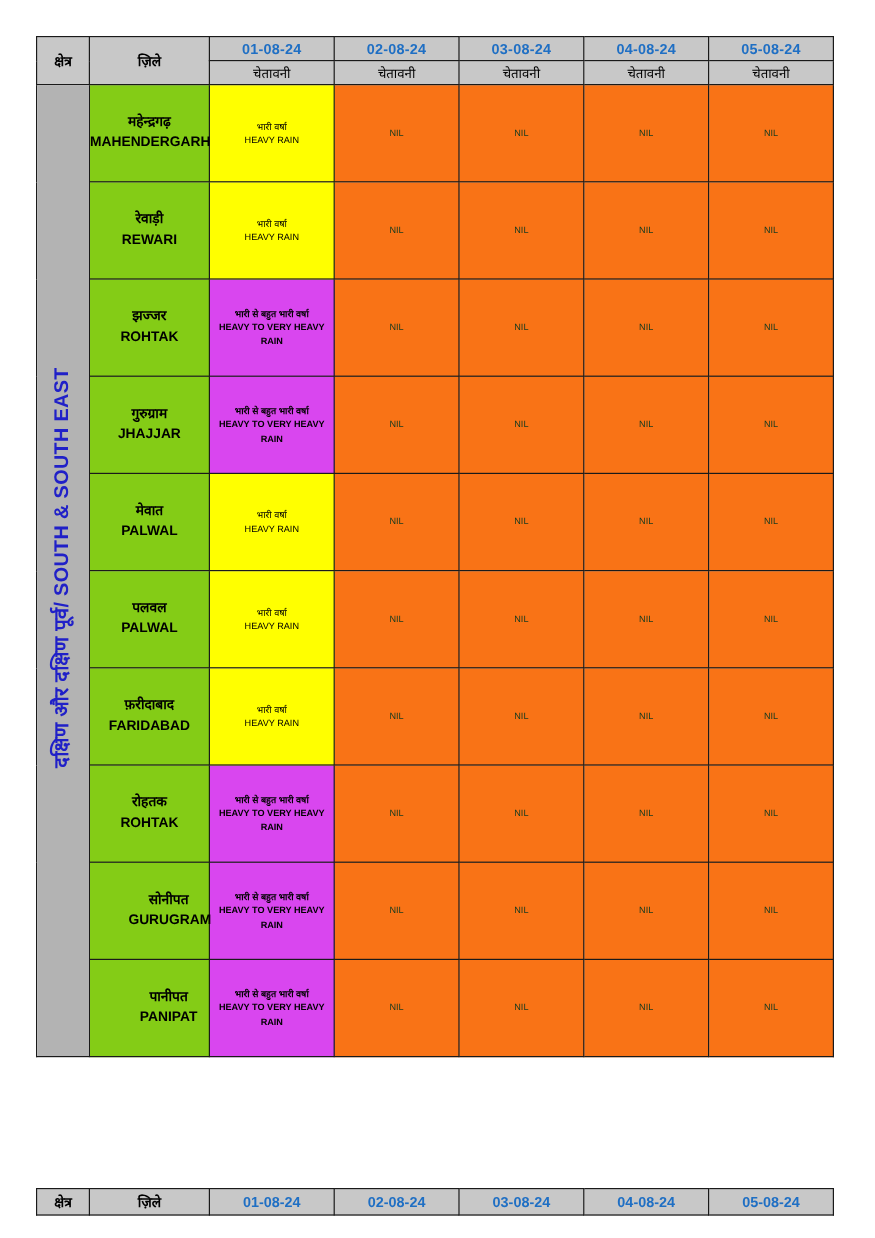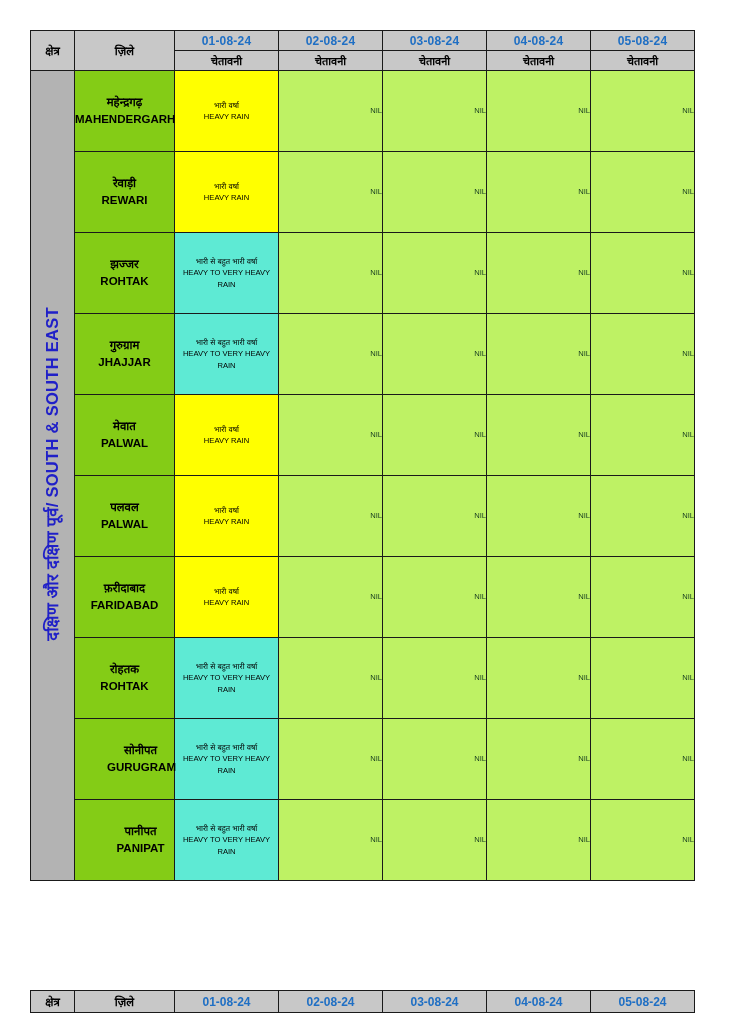--- a/index.html
+++ b/index.html
@@ -43,21 +43,21 @@
   
   col.c-region   { width: 44px; }
   col.c-district { width: 100px; }
   col.c-day      { width: 104px; }
 
   
   .hdr-cell {
     background: #c8c8c8;
     height: 19px;
     font-size: 11px;
-    font-weight: bold;
+    font-weight: normal;
     color: #000000;
   }
   .hdr-stack {
     background: #c8c8c8;
     font-size: 11.5px;
     font-weight: bold;
     color: #000000;
   }
   .hdr-date {
     background: #c8c8c8;
@@ -104,22 +104,22 @@
   .warn-cell {
     height: 80px;
     font-size: 7.5px;
     color: #000000;
     line-height: 1.5;
     padding: 2px 3px;
   }
   .warn-cell .hi { display: block; font-size: 7.6px; }
   .warn-cell .en { display: block; font-size: 7.6px; }
   .warn-cell.sev-yellow { background: #ffff00; }
-  .warn-cell.sev-orange { background: #5eead4; }
-  .warn-cell.sev-green  { background: #bef264; text-align: right; }
+  .warn-cell.sev-orange { background: #d946ef; font-weight: bold; }
+  .warn-cell.sev-green  { background: #f97316; }
   .warn-cell.sev-green .hi,
   .warn-cell.sev-green .en { display: block; }
   .warn-cell.nil {
     font-size: 7.5px;
     color: #163b20;
   }
 
   
   table.footer-table {
     position: absolute;

